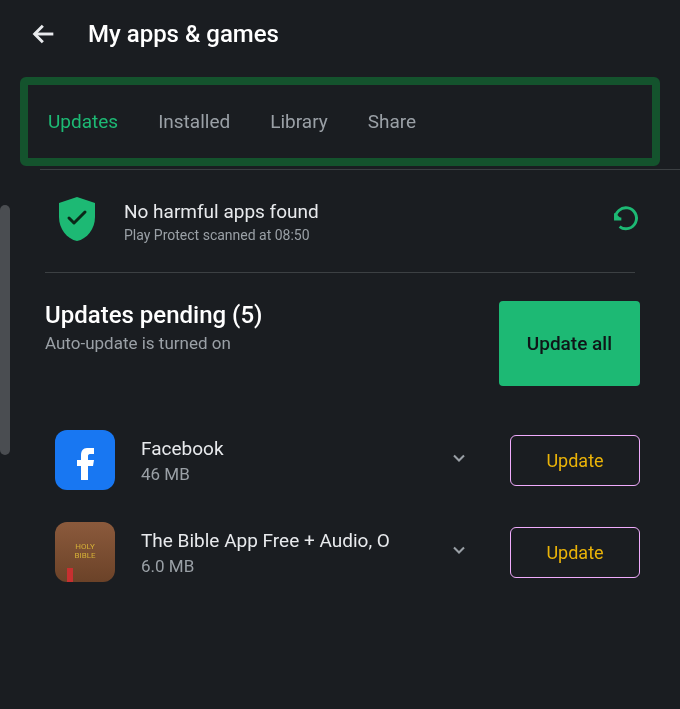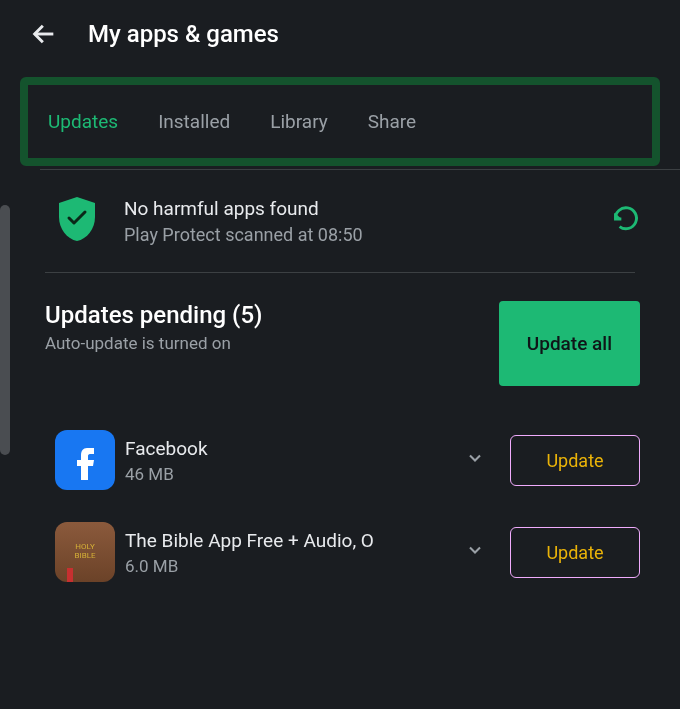--- a/index.html
+++ b/index.html
@@ -74,21 +74,21 @@
     }
     .protect-text {
       flex: 1;
     }
     .protect-title {
       font-size: 19px;
       color: #e8eaed;
       margin-bottom: 4px;
     }
     .protect-subtitle {
-      font-size: 18px;
+      font-size: 14px;
       color: #9aa0a6;
     }
     .refresh-icon {
       cursor: pointer;
       color: #1db974;
     }
     .inner-divider {
       height: 1px;
       background: #3c4043;
       margin: 0 45px;
@@ -119,21 +119,21 @@
       border-radius: 4px;
       padding: 31px 28px;
       font-size: 19px;
       font-weight: 500;
       cursor: pointer;
     }
     .app-row {
       display: flex;
       align-items: center;
       padding: 16px 40px 16px 55px;
-      gap: 10px;
+      gap: 26px;
     }
     .app-icon {
       width: 60px;
       height: 60px;
       border-radius: 12px;
       display: flex;
       align-items: center;
       justify-content: center;
       flex-shrink: 0;
     }

